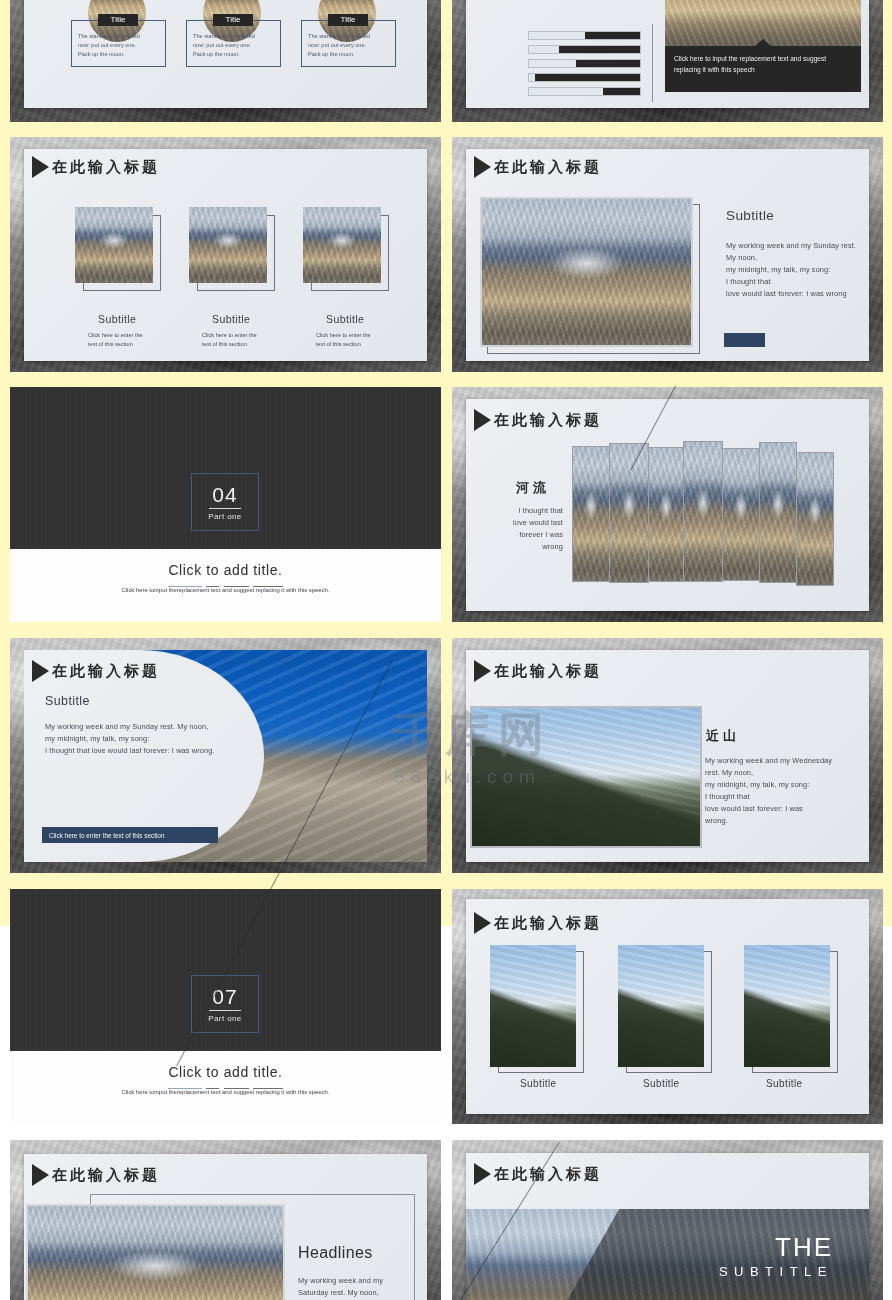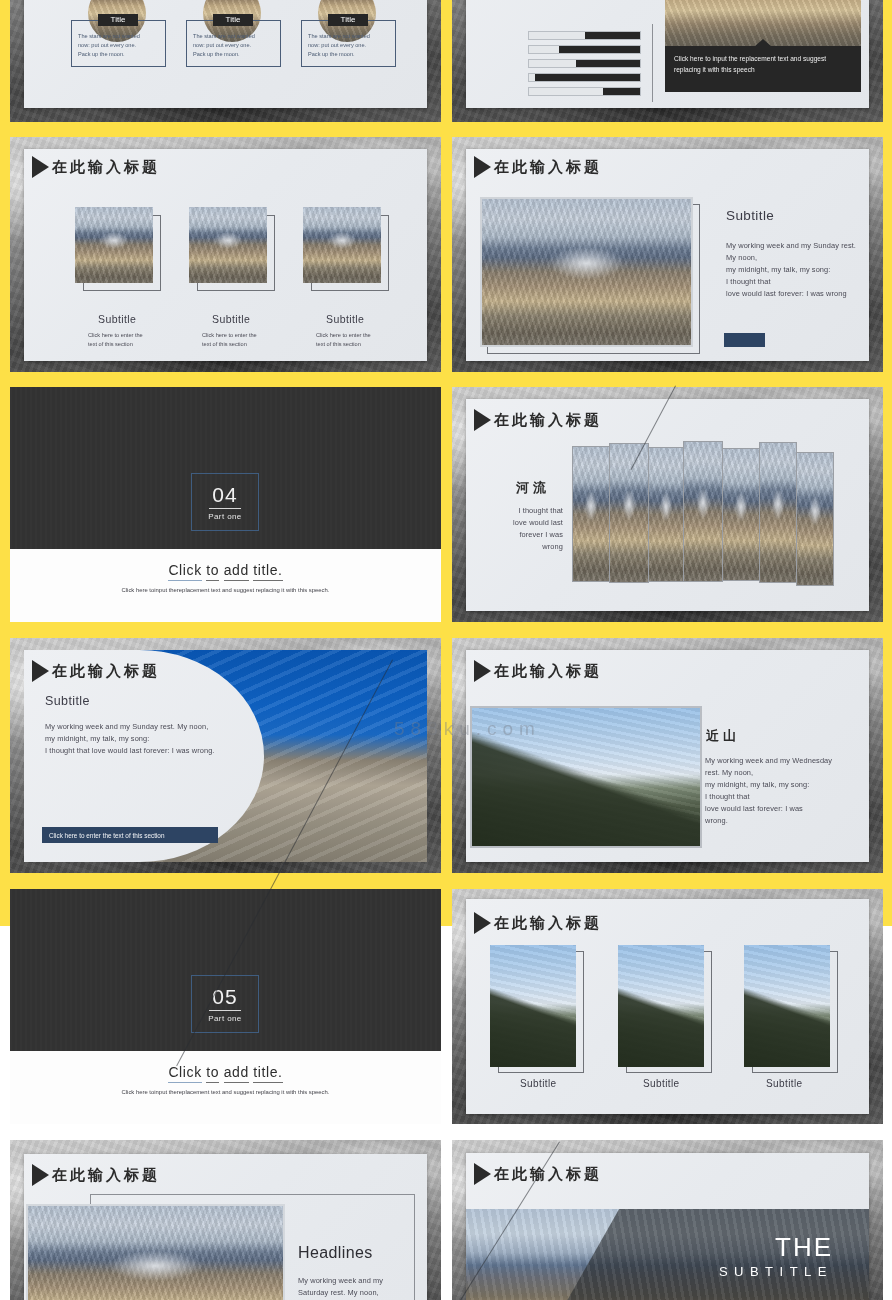--- a/index.html
+++ b/index.html
@@ -5,21 +5,21 @@
   * { box-sizing: border-box; margin: 0; padding: 0; }
   html, body {
     width: 892px; height: 1300px;
     font-family: "Liberation Sans", sans-serif;
     background: #ffffff;
     overflow: hidden;
   }
   #page {
     position: relative;
     width: 892px; height: 926px;
-    background: #fde047;
+    background: #fef9c3;
   }
 
   
   .slide {
     position: absolute;
     overflow: hidden;
     background: #7d7d7d;
   }
   
   .bgphoto {
@@ -145,21 +145,21 @@
   .numbox .num {
     font-size: 21px; color: #f2f2f2; letter-spacing: 1px;
     border-bottom: 1px solid #d8d8d8; padding: 0 3px 1px 3px;
   }
   .numbox .partlbl { font-size: 8px; color: #e6e6e6; margin-top: 3px; letter-spacing: .4px; }
   .white-bottom { position: absolute; background: #fdfdfd; }
   .click-title {
     font-size: 14px; color: #2d2d2d; letter-spacing: .6px;
     text-align: center; white-space: nowrap;
   }
-  .click-title u { text-decoration: none; border-bottom: 1.4px solid #8fa8c4; padding-bottom: 2px; }
+  .click-title u { text-decoration: none; border-bottom: 1.4px solid #8fa8c4; padding-bottom: 8px; }
   .click-title u.g { border-bottom-color: #6f6f6f; }
   .click-sub { font-size: 5.9px; color: #3f3f46; text-align: center; white-space: nowrap; }
 
   
   .bar-track {
     position: absolute; height: 9px;
     background: #e4e7ea; border: 1px solid #b9bec4;
   }
   .bar-fill { position: absolute; top:0; bottom:0; right:0; background: #262626; }
 
@@ -407,21 +407,21 @@
 rest. My noon,
 my midnight, my talk, my song:
 I thought that
 love would last forever: I was
 wrong.</div>
   </div>
 
   <div class="slide" style="left:10px; top:889px; width:431px; height:235px; background:#ffffff;">
     <div class="dark-top" style="left:0; top:0; width:431px; height:162px;"></div>
     <div class="numbox" style="left:181px; top:86px; width:68px; height:58px;">
-      <div class="num">05</div>
+      <div class="num">07</div>
       <div class="partlbl">Part one</div>
     </div>
     <div class="white-bottom" style="left:0; top:162px; width:431px; height:73px;"></div>
     <div class="click-title" style="position:absolute; left:0; top:175px; width:431px;">
       <u>Click</u>
       <u class="g">to</u>
       <u class="g">add</u>
       <u class="g">title.</u>
     </div>
     <div class="click-sub" style="position:absolute; left:0; top:200px; width:431px;">Click here toinput thereplacement text and suggest replacing it with this speech.</div>
@@ -476,19 +476,20 @@
     </div>
 
     <div class="photo ph-plain" style="left:14px; top:69px; width:403px; height:156px;">
       <div class="diag-dark"></div>
     </div>
     <div style="position:absolute; right:50px; top:92px; font-size:26px; color:#ffffff; letter-spacing:2px;">THE</div>
     <div style="position:absolute; right:50px; top:124px; font-size:13px; color:#ffffff; letter-spacing:6.5px;">SUBTITLE</div>
   </div>
 
   <div class="wm" style="left:392px; top:704px;">
-    <div class="wm-url" style="margin-top:14px; margin-left:2px;">588ku.com</div>
+    <div class="wm-cn">千库网</div>
+    <div class="wm-url" style="margin-top:0; margin-left:2px;">588ku.com</div>
   </div>
   <div class="wm-line" style="left:393px; top:660px; width:460px; height:1px; transform:rotate(118deg);"></div>
   <div class="wm-line" style="left:560px; top:1142px; width:200px; height:1px; transform:rotate(122deg);"></div>
   <div class="wm-line" style="left:676px; top:386px; width:95px; height:1px; transform:rotate(118deg);"></div>
 
 </div>
 
 </body></html>

